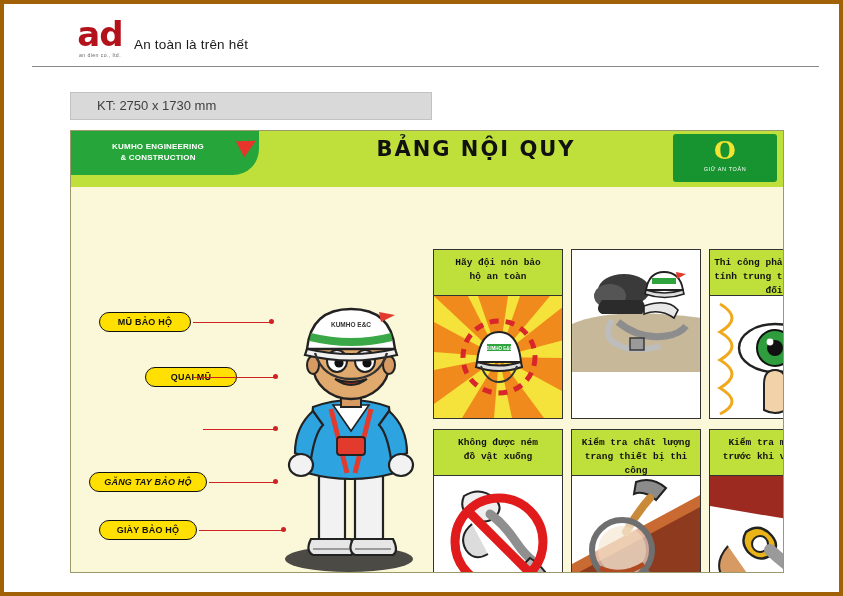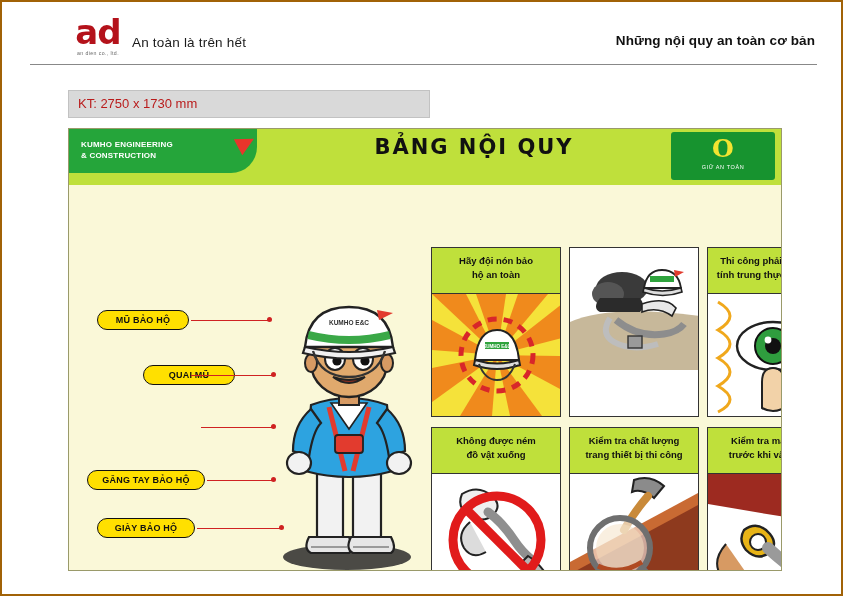--- a/index.html
+++ b/index.html
@@ -8,21 +8,21 @@
     background: #ffffff;
   }
   body {
     font-family: "Liberation Sans", sans-serif;
   }
   #page {
     position: relative;
     width: 843px;
     height: 596px;
     background: #ffffff;
-    border: 2px solid #a16207;
+    border: 4px solid #a16207;
     box-sizing: border-box;
     overflow: hidden;
   }
 
   
   .header {
     position: absolute;
     left: 0; top: 0;
     width: 843px;
     height: 68px;
@@ -80,24 +80,24 @@
     position: absolute;
     left: 66px;
     top: 88px;
     width: 360px;
     height: 26px;
     background: #d9d9d9;
     border: 1px solid #c2c2c2;
   }
   .size-bar span {
     position: absolute;
-    left: 9px;
+    left: 26px;
     top: 5px;
     font-size: 13px;
-    color: #b91c1c;
+    color: #404040;
   }
 
   
   .poster {
     position: absolute;
     left: 66px;
     top: 126px;
     width: 714px;
     height: 443px;
     border: 1px solid #9a9a6a;
@@ -123,20 +123,21 @@
   .kumho-txt {
     position: absolute;
     left: 12px;
     top: 10px;
     width: 150px;
     font-size: 8px;
     font-weight: bold;
     color: #ffffff;
     line-height: 11px;
     letter-spacing: 0.2px;
+    text-align: center;
   }
   .kumho-wing {
     position: absolute;
     left: 168px;
     top: 5px;
     width: 0; height: 0;
     border-left: 18px solid #e8352b;
     border-top: 9px solid transparent;
     border-bottom: 9px solid transparent;
     transform: rotate(-28deg);
@@ -241,39 +242,39 @@
     padding-top: 6px;
     box-sizing: border-box;
   }
   .panel-head span {
     display: block;
     font-size: 9.5px;
     font-weight: bold;
     color: #111;
     line-height: 14px;
     padding: 0 0;
+    font-family: Liberation Mono, monospace;
   }
   .panel-art {
     position: relative;
     height: 122px;
     overflow: hidden;
   }
 </style>
 </head>
 <body>
 
 <div id="page">
 
   <div class="header">
     <div class="logo-box">
       <div class="logo-mark">ad</div>
       <div class="logo-sub">an dien co., ltd.</div>
     </div>
     <div class="slogan">An toàn là trên hết</div>
-    <div class="header-right">Những nội quy an toàn cơ bản</div>
     <div class="header-rule"></div>
   </div>
 
   <div class="size-bar">
     <span>KT:  2750 x 1730 mm</span>
   </div>
 
   <div class="poster">
 
     <div class="poster-top">
@@ -297,21 +298,21 @@
       <div class="leader" style="left:122px; top:135px; width:78px;"></div>
       <div class="leader-dot" style="left:198px; top:132px;"></div>
 
       <div class="tag" style="left:28px; top:180px; width:92px;margin-left:46px;">QUAI  MŨ</div>
       <div class="leader" style="left:122px; top:190px; width:82px;"></div>
       <div class="leader-dot" style="left:202px; top:187px;"></div>
 
       <div class="leader" style="left:132px; top:242px; width:72px;"></div>
       <div class="leader-dot" style="left:202px; top:239px;"></div>
 
-      <div class="tag" style="left:18px; top:285px; width:118px;">GĂNG TAY BẢO HỘ</div>
+      <div class="tag" style="left:18px; top:285px; width:118px;font-style:italic;">GĂNG TAY BẢO HỘ</div>
       <div class="leader" style="left:138px; top:295px; width:66px;"></div>
       <div class="leader-dot" style="left:202px; top:292px;"></div>
 
       <div class="tag" style="left:28px; top:333px; width:98px;">GIÀY BẢO HỘ</div>
       <div class="leader" style="left:128px; top:343px; width:84px;"></div>
       <div class="leader-dot" style="left:210px; top:340px;"></div>
 
       <svg class="mascot" viewBox="0 0 180 290">
 
         <ellipse cx="88" cy="272" rx="64" ry="13" fill="#2c2c2c" opacity="0.85"></ellipse>

